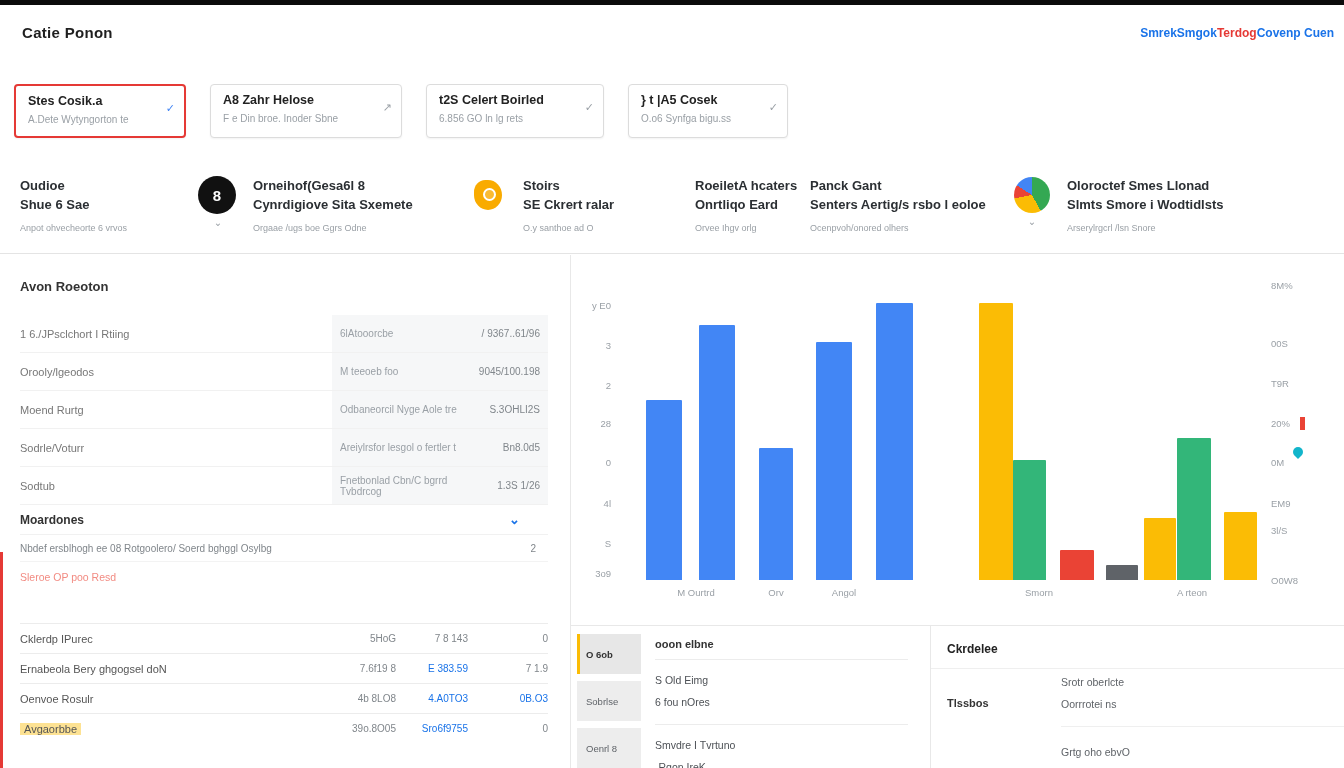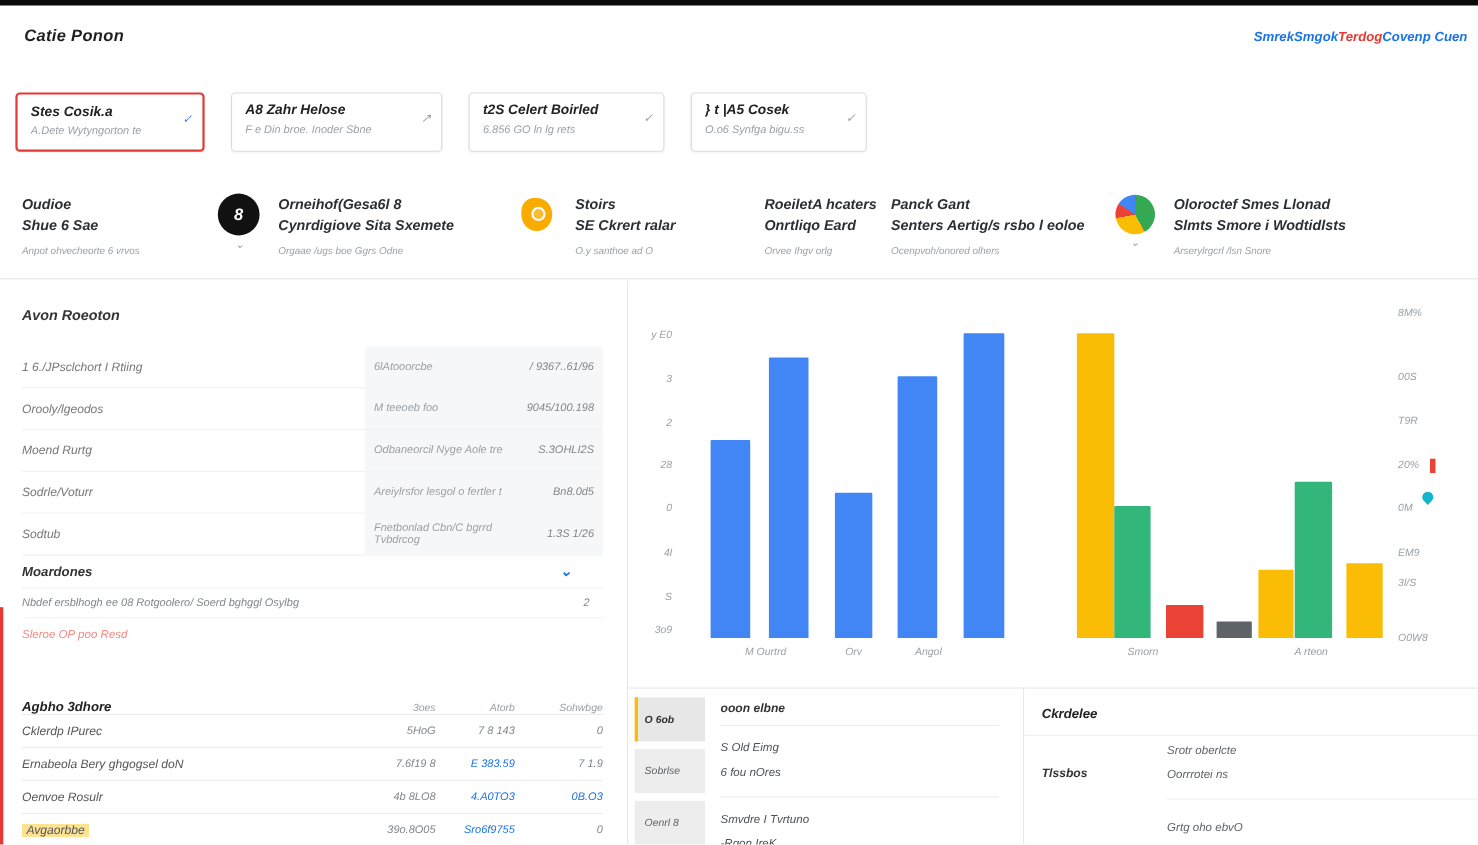--- a/index.html
+++ b/index.html
@@ -1,18 +1,18 @@
 <!DOCTYPE html>
 <html><head>
 <meta charset="utf-8">
 <style>
   * { box-sizing: border-box; margin: 0; padding: 0; }
   html,body { width:1344px; height:768px; background:#fff; }
   body { font-family:"Liberation Sans", sans-serif; color:#202124; }
-  .app { position:relative; width:1344px; height:768px; background:#fff; overflow:hidden;font-style:italic; }
+  .app { position:relative; width:1344px; height:768px; background:#fff; overflow:hidden; }
 
   
   .topstrip { position:absolute; top:0; left:0; right:0; height:5px; background:#0b0b0b; }
   .header { position:absolute; top:5px; left:0; right:0; height:55px; display:flex; align-items:center; padding:0 10px 0 22px; }
   .brand { font-size:15px; font-weight:bold; color:#1f1f1f; letter-spacing:.3px; }
   .nav { margin-left:auto; display:flex; align-items:center; }
   .nav a { font-size:12px; font-weight:bold; color:#1a73e8; text-decoration:none; white-space:nowrap; cursor:pointer; }
   .nav a.red { color:#e53935; }
 
   
@@ -255,26 +255,20 @@
 
       <div class="srow">
         <span class="slbl">Nbdef ersblhogh ee 08 Rotgoolero/ Soerd bghggl Osylbg</span>
         <span class="badge2">2</span>
       </div>
 
       <a class="rlink">Sleroe OP poo Resd</a>
     </div>
 
     <div class="tbl">
-      <div class="thead">
-        <span class="ttitle">Agbho 3dhore</span>
-        <span class="h">3oes</span>
-        <span class="h">Atorb</span>
-        <span class="h h3">Sohwbge</span>
-      </div>
       <div class="trow">
         <span class="n">Cklerdp IPurec</span>
         <span class="c">5HoG</span>
         <span class="c">7 8 143</span>
         <span class="c c3">0</span>
       </div>
       <div class="trow">
         <span class="n">Ernabeola Bery ghgogsel doN</span>
         <span class="c">7.6f19 8</span>
         <span class="c blue">E 383.59</span>

